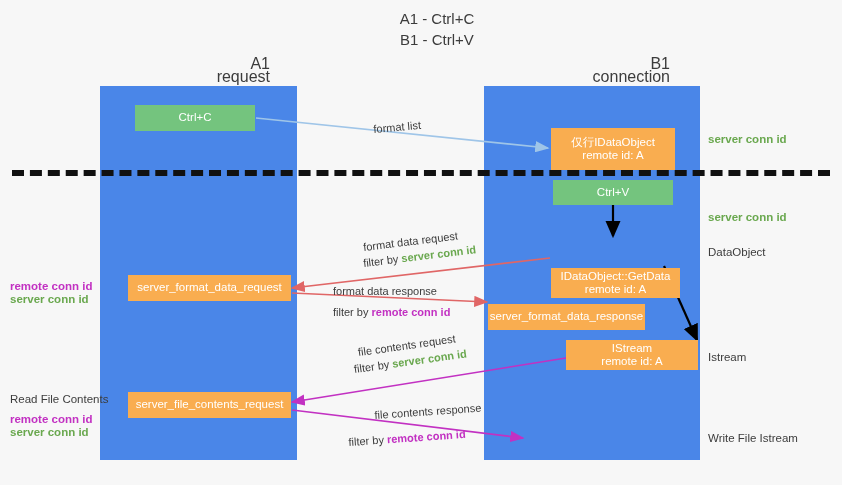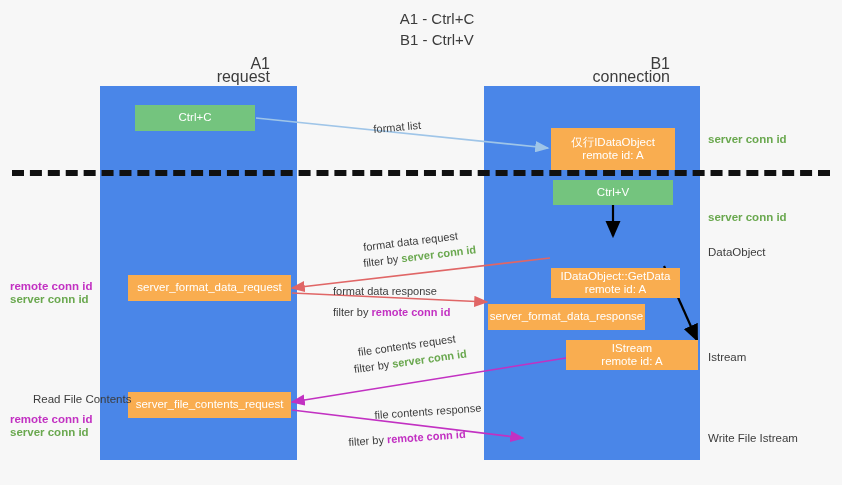--- a/index.html
+++ b/index.html
@@ -151,21 +151,21 @@
 
   <div class="side-label green-txt" style="left:708px;top:132px;">server conn id</div>
   <div class="side-label green-txt" style="left:708px;top:210px;">server conn id</div>
   <div class="side-label plain-txt" style="left:708px;top:245px;">DataObject</div>
   <div class="side-label plain-txt" style="left:708px;top:350px;">Istream</div>
   <div class="side-label plain-txt" style="left:708px;top:431px;">Write File Istream</div>
 
   <div class="side-label magenta-txt" style="left:10px;top:279px;">remote conn id</div>
   <div class="side-label green-txt" style="left:10px;top:292px;">server conn id</div>
 
-  <div class="side-label plain-txt" style="left:10px;top:392px;margin-left:23px;">Read File Contents</div>
+  <div class="side-label plain-txt" style="left:10px;top:392px;">Read File Contents</div>
   <div class="side-label magenta-txt" style="left:10px;top:412px;">remote conn id</div>
   <div class="side-label green-txt" style="left:10px;top:425px;">server conn id</div>
 
   <div class="mid-label rot-up" style="left:374px;top:122px;transform:rotate(-5deg);">format list</div>
 
   <div class="mid-label rot-up" style="left:364px;top:240px;transform:rotate(-7deg);">format data request</div>
   <div class="mid-label rot-up" style="left:364px;top:256px;transform:rotate(-7deg);">
     <span>filter by </span><span class="green-txt">server conn id</span>
   </div>
 

